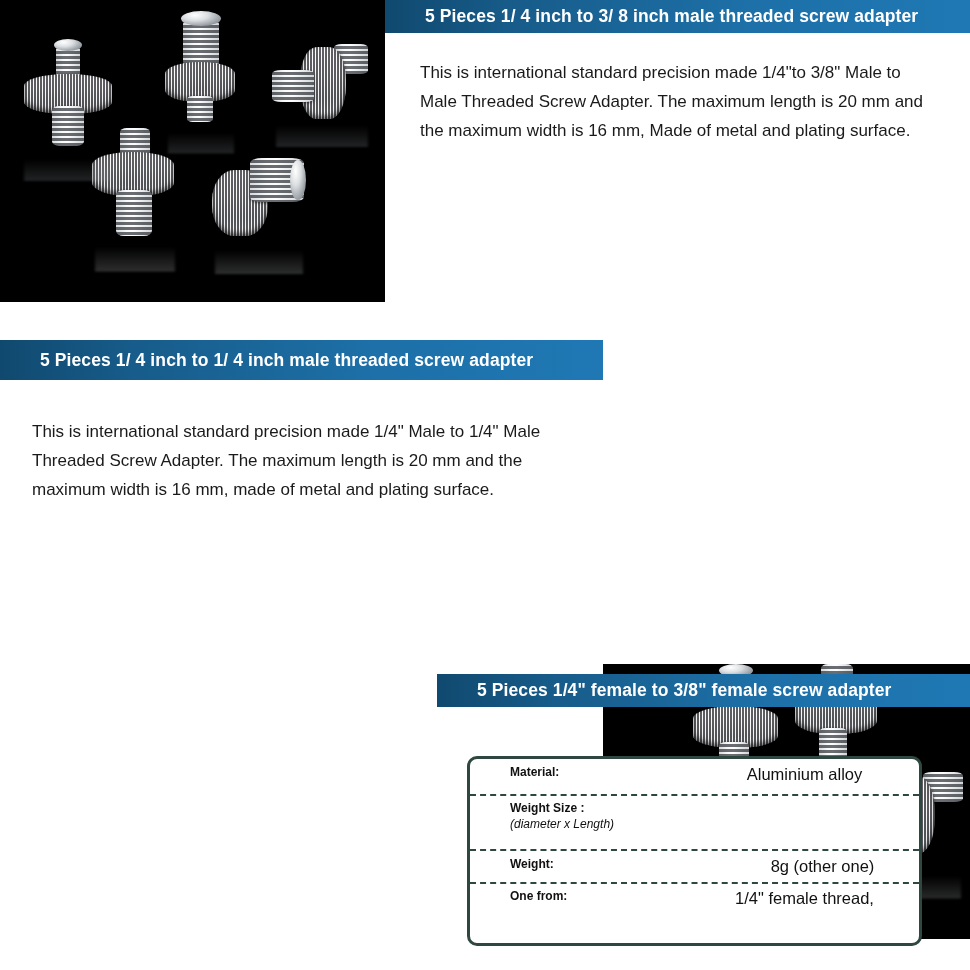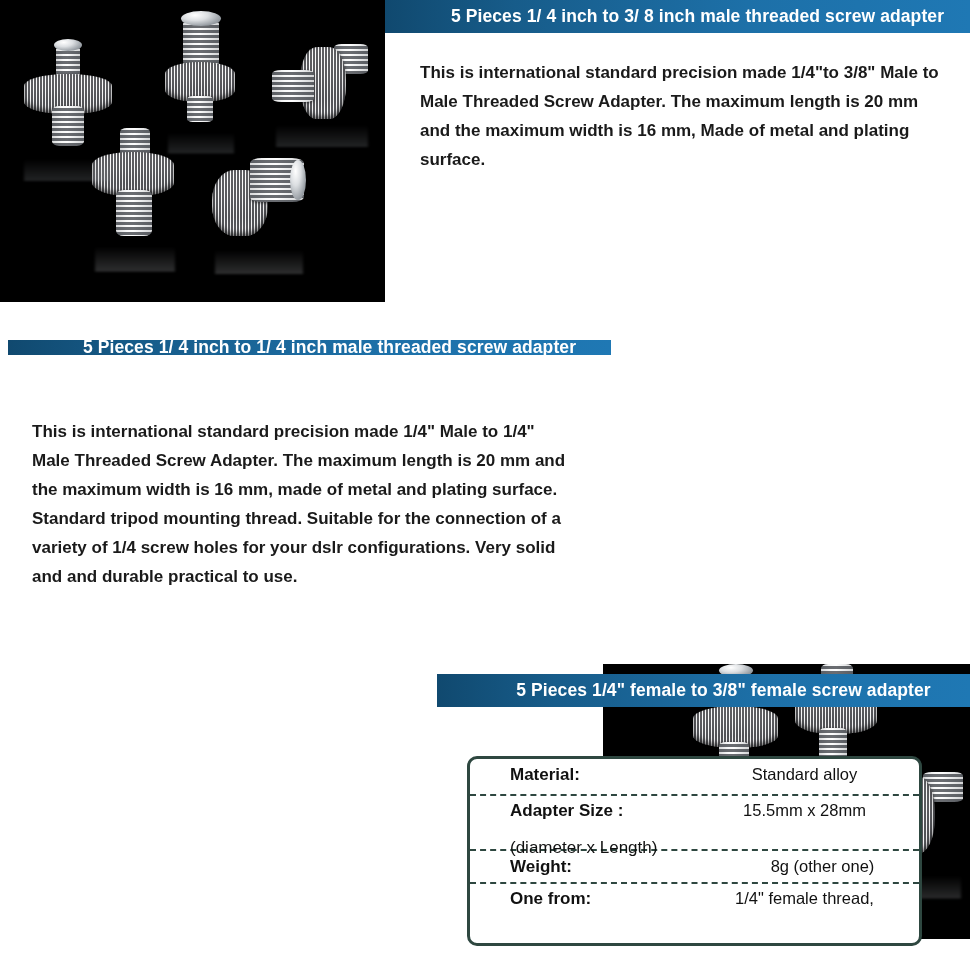--- a/index.html
+++ b/index.html
@@ -22,29 +22,29 @@
   .title-bar {
     background: linear-gradient(to right, #10496f 0%, #175c8a 22%, #1d70a8 62%, #1f78b4 100%);
     color: #ffffff;
     font-size: 17.5px;
     font-weight: bold;
     letter-spacing: 0.1px;
     display: flex;
     align-items: center;
     box-sizing: border-box;
   }
-  .title-bar.left-pad      { padding-left: 40px; justify-content: center; }
+  .title-bar.left-pad      { padding-left: 40px; }
 
   
   .body-copy {
     font-size: 17px;
     line-height: 29px;
     color: #1a1a1a;
   }
-  .body-copy p { margin: 0; font-weight: bold; }
+  .body-copy p { margin: 0; }
 
   
   .photo {
     background: #000000;
     overflow: hidden;
     position: relative;
   }
   .photo-stage { position: absolute; inset: 0; }
 
   
@@ -94,28 +94,29 @@
     align-items: flex-start;
     box-sizing: border-box;
   }
   .spec-row.divided {
     border-bottom: 2px dashed #2e4740;
   }
   .spec-label {
     flex: 0 0 230px;
     padding-left: 40px;
     box-sizing: border-box;
-    font-size: 17px;
+    font-size: 12px;
     font-weight: bold;
     color: #111111;
   }
   .spec-label .sub {
     font-weight: normal;
     display: block;
-    margin-top: 17px;
+    margin-top: 2px;
+    font-style: italic;
   }
   .spec-value {
     flex: 1;
     font-size: 16.5px;
     color: #111111;
     text-align: center;
     padding-right: 10px;
     box-sizing: border-box;
   }
   .spec-row.pair-row .spec-value { text-align: center; }
@@ -167,27 +168,26 @@
 </div>
 
 <div class="abs title-bar left-pad" style="left:385px; top:0; width:585px; height:33px;">
   <span>5 Pieces 1/ 4 inch to 3/ 8 inch male threaded screw adapter</span>
 </div>
 
 <div class="abs body-copy" style="left:420px; top:58px; width:520px;">
   <p>This is international standard precision made 1/4"to 3/8" Male to Male Threaded Screw Adapter. The maximum length is 20 mm and the maximum width is 16 mm, Made of metal and plating surface.</p>
 </div>
 
-<div class="abs title-bar left-pad" style="left:8px; top:340px; width:603px; height:15px;">
+<div class="abs title-bar left-pad" style="left:0; top:340px; width:603px; height:40px;">
   <span>5 Pieces 1/ 4 inch to 1/ 4 inch male threaded screw adapter</span>
 </div>
 
 <div class="abs body-copy" style="left:32px; top:417px; width:545px;">
   <p>This is international standard precision made 1/4" Male to 1/4" Male Threaded Screw Adapter. The maximum length is 20 mm and the maximum width is 16 mm, made of metal and plating surface.</p>
-  <p>Standard tripod mounting thread. Suitable for the connection of a variety of 1/4 screw holes for your dslr configurations. Very solid and and durable practical to use.</p>
 </div>
 
 <div class="abs photo" style="left:603px; top:362px; width:367px; height:275px;">
   <div class="photo-stage">
     <div class="screw" style="left:90px; top:6px; width:85px; height:105px;">
       <div class="shaft" style="left:28px; top:0px; width:30px; height:42px;"></div>
       <div class="cap" style="left:26px; top:-6px; width:34px; height:13px;"></div>
       <div class="knurl" style="left:0px; top:36px; width:85px; height:42px;"></div>
       <div class="shaft" style="left:26px; top:72px; width:30px; height:34px;"></div>
     </div>
@@ -219,29 +219,28 @@
 <div class="abs title-bar left-pad" style="left:437px; top:674px; width:533px; height:33px;">
   <span>5 Pieces 1/4" female to 3/8" female screw adapter</span>
 </div>
 
 <div class="spec-box" style="left:467px; top:756px; width:455px; height:190px;">
 
   <div class="spec-row divided" style="height:37px; padding-top:6px;">
     <div class="spec-label">
       <span>Material:</span>
     </div>
-    <div class="spec-value">Standard alloy</div>
+    <div class="spec-value">Aluminium alloy</div>
   </div>
 
   <div class="spec-row divided" style="height:55px; padding-top:5px;">
     <div class="spec-label">
-      <span>Adapter Size :</span>
+      <span>Weight Size :</span>
       <span class="sub">(diameter x Length)</span>
     </div>
-    <div class="spec-value">15.5mm x 28mm</div>
   </div>
 
   <div class="spec-row divided" style="height:33px; padding-top:6px;gap:36px;">
     <div class="spec-label">
       <span>Weight:</span>
     </div>
     <div class="spec-value">8g (other one)</div>
   </div>
 
   <div class="spec-row pair-row" style="height:31px; padding-top:5px;">

